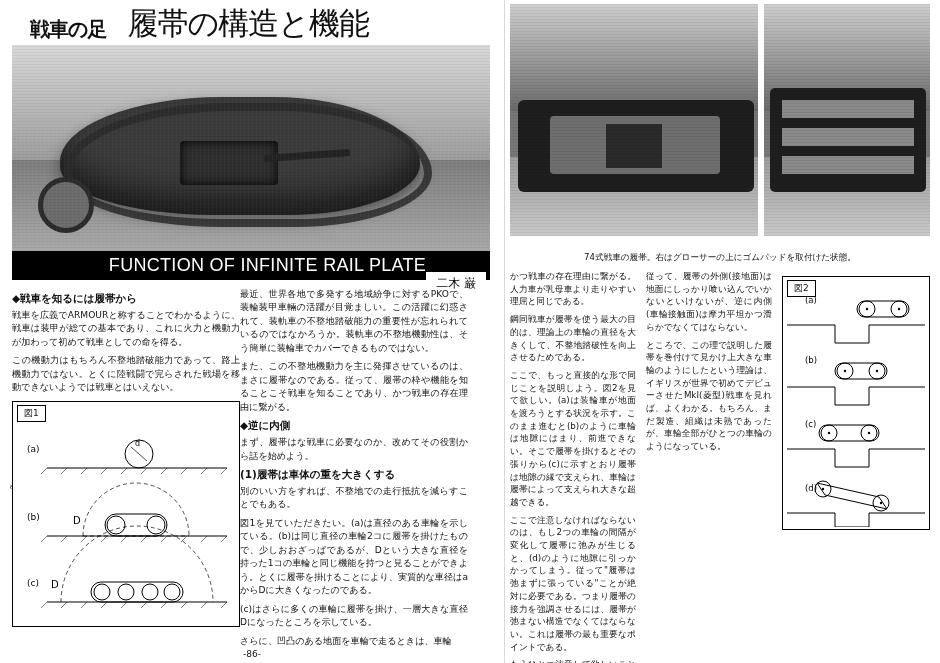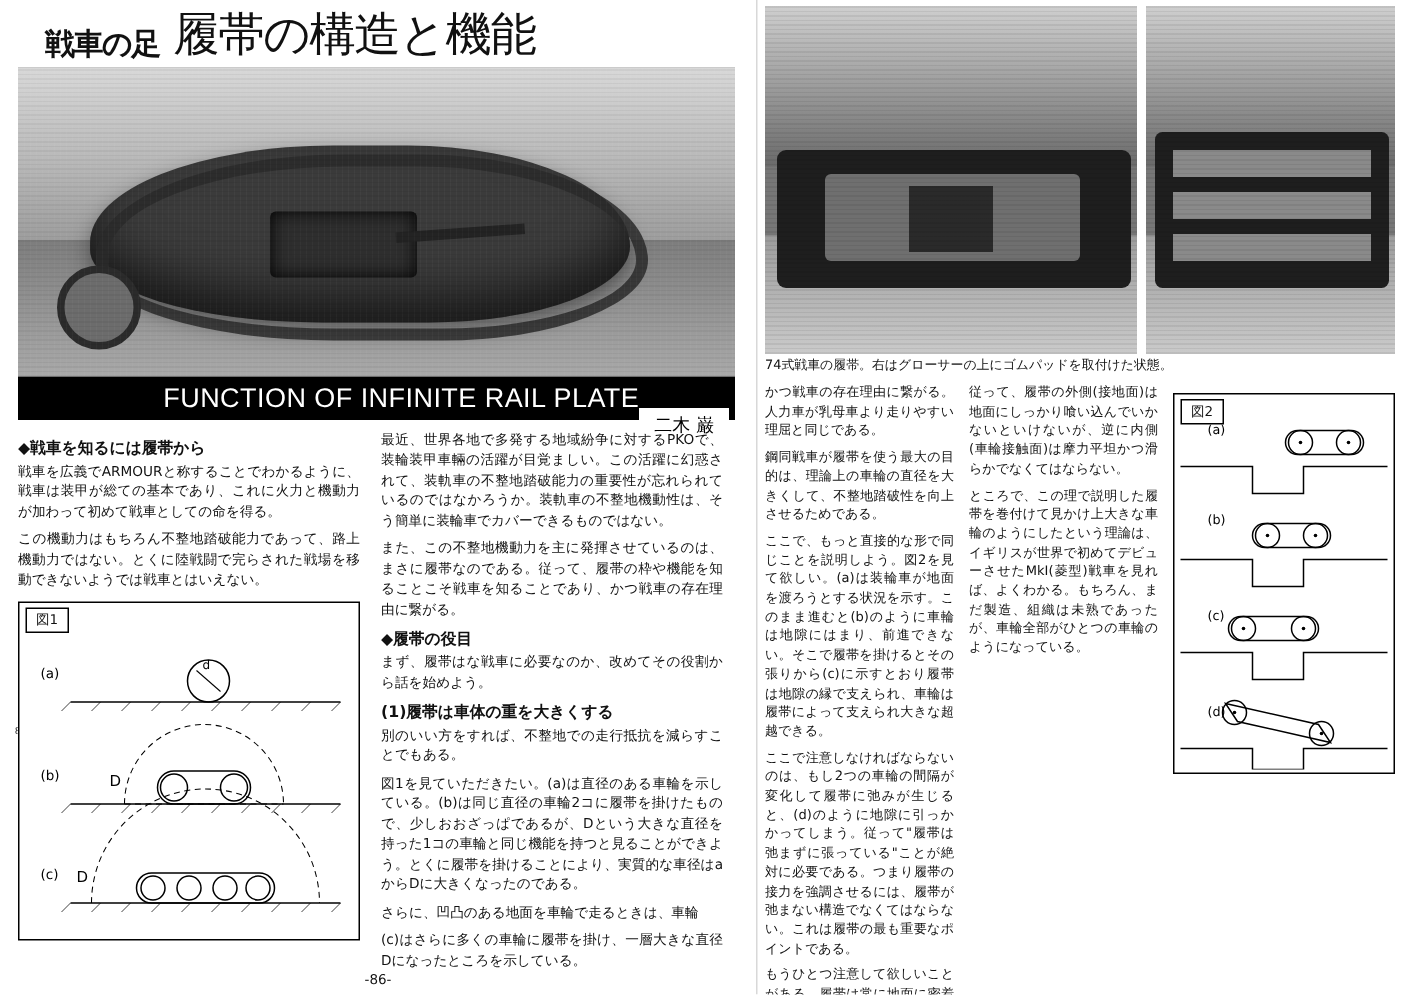--- a/index.html
+++ b/index.html
@@ -10,21 +10,21 @@
     overflow:hidden;
     position:relative;
   }
   .spread{position:absolute;inset:0;display:flex;}
   .page{position:relative;height:100%;box-sizing:border-box;}
   .page-left{width:504px;padding:8px 14px 0 12px;}
   .page-right{width:436px;padding:4px 10px 0 6px;}
   .gutter{position:absolute;left:504px;top:0;bottom:0;width:1px;background:#d8d8d8;}
 
   
-  .hdr{display:flex;align-items:flex-end;gap:9px;padding:0 0 4px 18px;}
+  .hdr{display:flex;align-items:flex-end;gap:21px;padding:0 0 4px 18px;}
   .hdr-small{font-size:20px;font-weight:bold;letter-spacing:-1px;line-height:1;
     font-family:"DejaVu Sans", sans-serif;}
   .hdr-big{font-size:31px;font-weight:normal;letter-spacing:-1px;line-height:1;
     font-family:"DejaVu Sans", sans-serif;}
 
   .photo-main{
     position:relative;width:100%;height:206px;margin-top:2px;
     background:linear-gradient(#8f8f8f,#6f6f6f 40%,#9a9a9a 70%,#b7b7b7);
     overflow:hidden;border:0;
   }
@@ -47,21 +47,21 @@
   .grain{position:absolute;inset:0;opacity:.18;
     background-image:repeating-linear-gradient(0deg,rgba(0,0,0,.25) 0 1px,transparent 1px 3px),
       repeating-linear-gradient(90deg,rgba(255,255,255,.18) 0 1px,transparent 1px 4px);}
 
   .banner{background:#000;color:#fff;height:30px;display:flex;align-items:center;
     justify-content:flex-end;padding:0 4px 0 6px;margin-top:-1px;}
   .banner .en{font-size:18px;letter-spacing:.3px;font-family:"Liberation Sans", sans-serif;}
   .banner .author{background:#fff;color:#000;font-size:12px;padding:3px 10px;
     font-family:"DejaVu Sans", sans-serif;margin-top:36px;}
 
-  .l-cols{display:flex;gap:14px;margin-top:8px;}
+  .l-cols{display:flex;margin-top:8px;}
   .l-col{width:228px;}
   .sec-h{font-size:10.5px;font-weight:bold;margin:4px 0 3px;
     font-family:"DejaVu Sans", sans-serif;}
   p.jp{font-size:9.1px;line-height:1.48;margin:0 0 5px;text-align:justify;
     font-family:"DejaVu Sans", sans-serif;}
 
   
   .fig{border:1px solid #000;margin-top:6px;position:relative;background:#fff;text-align:right;}
   .fig-label{position:absolute;left:4px;top:3px;border:1px solid #000;background:#fff;
     font-size:9px;padding:1px 6px;font-family:"DejaVu Sans", sans-serif;}
@@ -73,21 +73,21 @@
   .ph{position:relative;overflow:hidden;background:#777;}
   .ph.big{width:252px;height:232px;}
   .ph.sm{width:168px;height:232px;}
   .ph .g{position:absolute;inset:0;opacity:.22;
     background-image:repeating-linear-gradient(0deg,rgba(0,0,0,.3) 0 1px,transparent 1px 3px);}
   .ph .road{position:absolute;left:0;right:0;bottom:0;height:34%;
     background:linear-gradient(#9c9c9c,#cacaca);}
   .ph .hull{position:absolute;left:-6%;top:0;width:112%;height:46%;
     background:linear-gradient(#cfcfcf,#6a6a6a);}
   .trk{position:absolute;background:#1e1e1e;}
-  .cap{font-size:8.6px;margin:2px 0 6px;
+  .cap{font-size:8.6px;text-align:center;margin:16px 0 6px;
     font-family:"DejaVu Sans", sans-serif;}
 
   .r-cols{display:flex;gap:10px;}
   .r-col{width:135px;}
   .r-col p{font-size:8.7px;line-height:1.46;margin:0 0 5px;text-align:justify;
     font-family:"DejaVu Sans", sans-serif;}
   .r-fig-col{width:148px;}
 
   .pagenum{position:absolute;bottom:4px;font-size:9px;width:100%;text-align:center;
     font-family:"DejaVu Sans", sans-serif;}
@@ -194,27 +194,27 @@
                 <line x1="214" y1="200" x2="208" y2="206"></line>
             </g>
           </svg>
         </div>
       </div>
 
       <div class="l-col">
         <p class="jp">最近、世界各地で多発する地域紛争に対するPKOで、装輪装甲車輛の活躍が目覚ましい。この活躍に幻惑されて、装軌車の不整地踏破能力の重要性が忘れられているのではなかろうか。装軌車の不整地機動性は、そう簡単に装輪車でカバーできるものではない。</p>
         <p class="jp">また、この不整地機動力を主に発揮させているのは、まさに履帯なのである。従って、履帯の枠や機能を知ることこそ戦車を知ることであり、かつ戦車の存在理由に繋がる。</p>
 
-        <div class="sec-h">◆履帯の役目</div>
+        <div class="sec-h">◆逆に内側</div>
         <p class="jp">まず、履帯はな戦車に必要なのか、改めてその役割から話を始めよう。</p>
         <div class="sec-h">(1)履帯は車体の重を大きくする</div>
         <p class="jp">別のいい方をすれば、不整地での走行抵抗を減らすことでもある。</p>
         <p class="jp">図1を見ていただきたい。(a)は直径のある車輪を示している。(b)は同じ直径の車輪2コに履帯を掛けたもので、少しおおざっぱであるが、Dという大きな直径を持った1コの車輪と同じ機能を持つと見ることができよう。とくに履帯を掛けることにより、実質的な車径はaからDに大きくなったのである。</p>
+        <p class="jp">(c)はさらに多くの車輪に履帯を掛け、一層大きな直径Dになったところを示している。</p>
         <p class="jp">さらに、凹凸のある地面を車輪で走るときは、車輪</p>
-        <p class="jp">(c)はさらに多くの車輪に履帯を掛け、一層大きな直径Dになったところを示している。</p>
       </div>
     </div>
 
     <div class="pagenum" style="left:0">-86-</div>
   </div>
 
   <div class="gutter"></div>
 
   <div class="page page-right">
 

